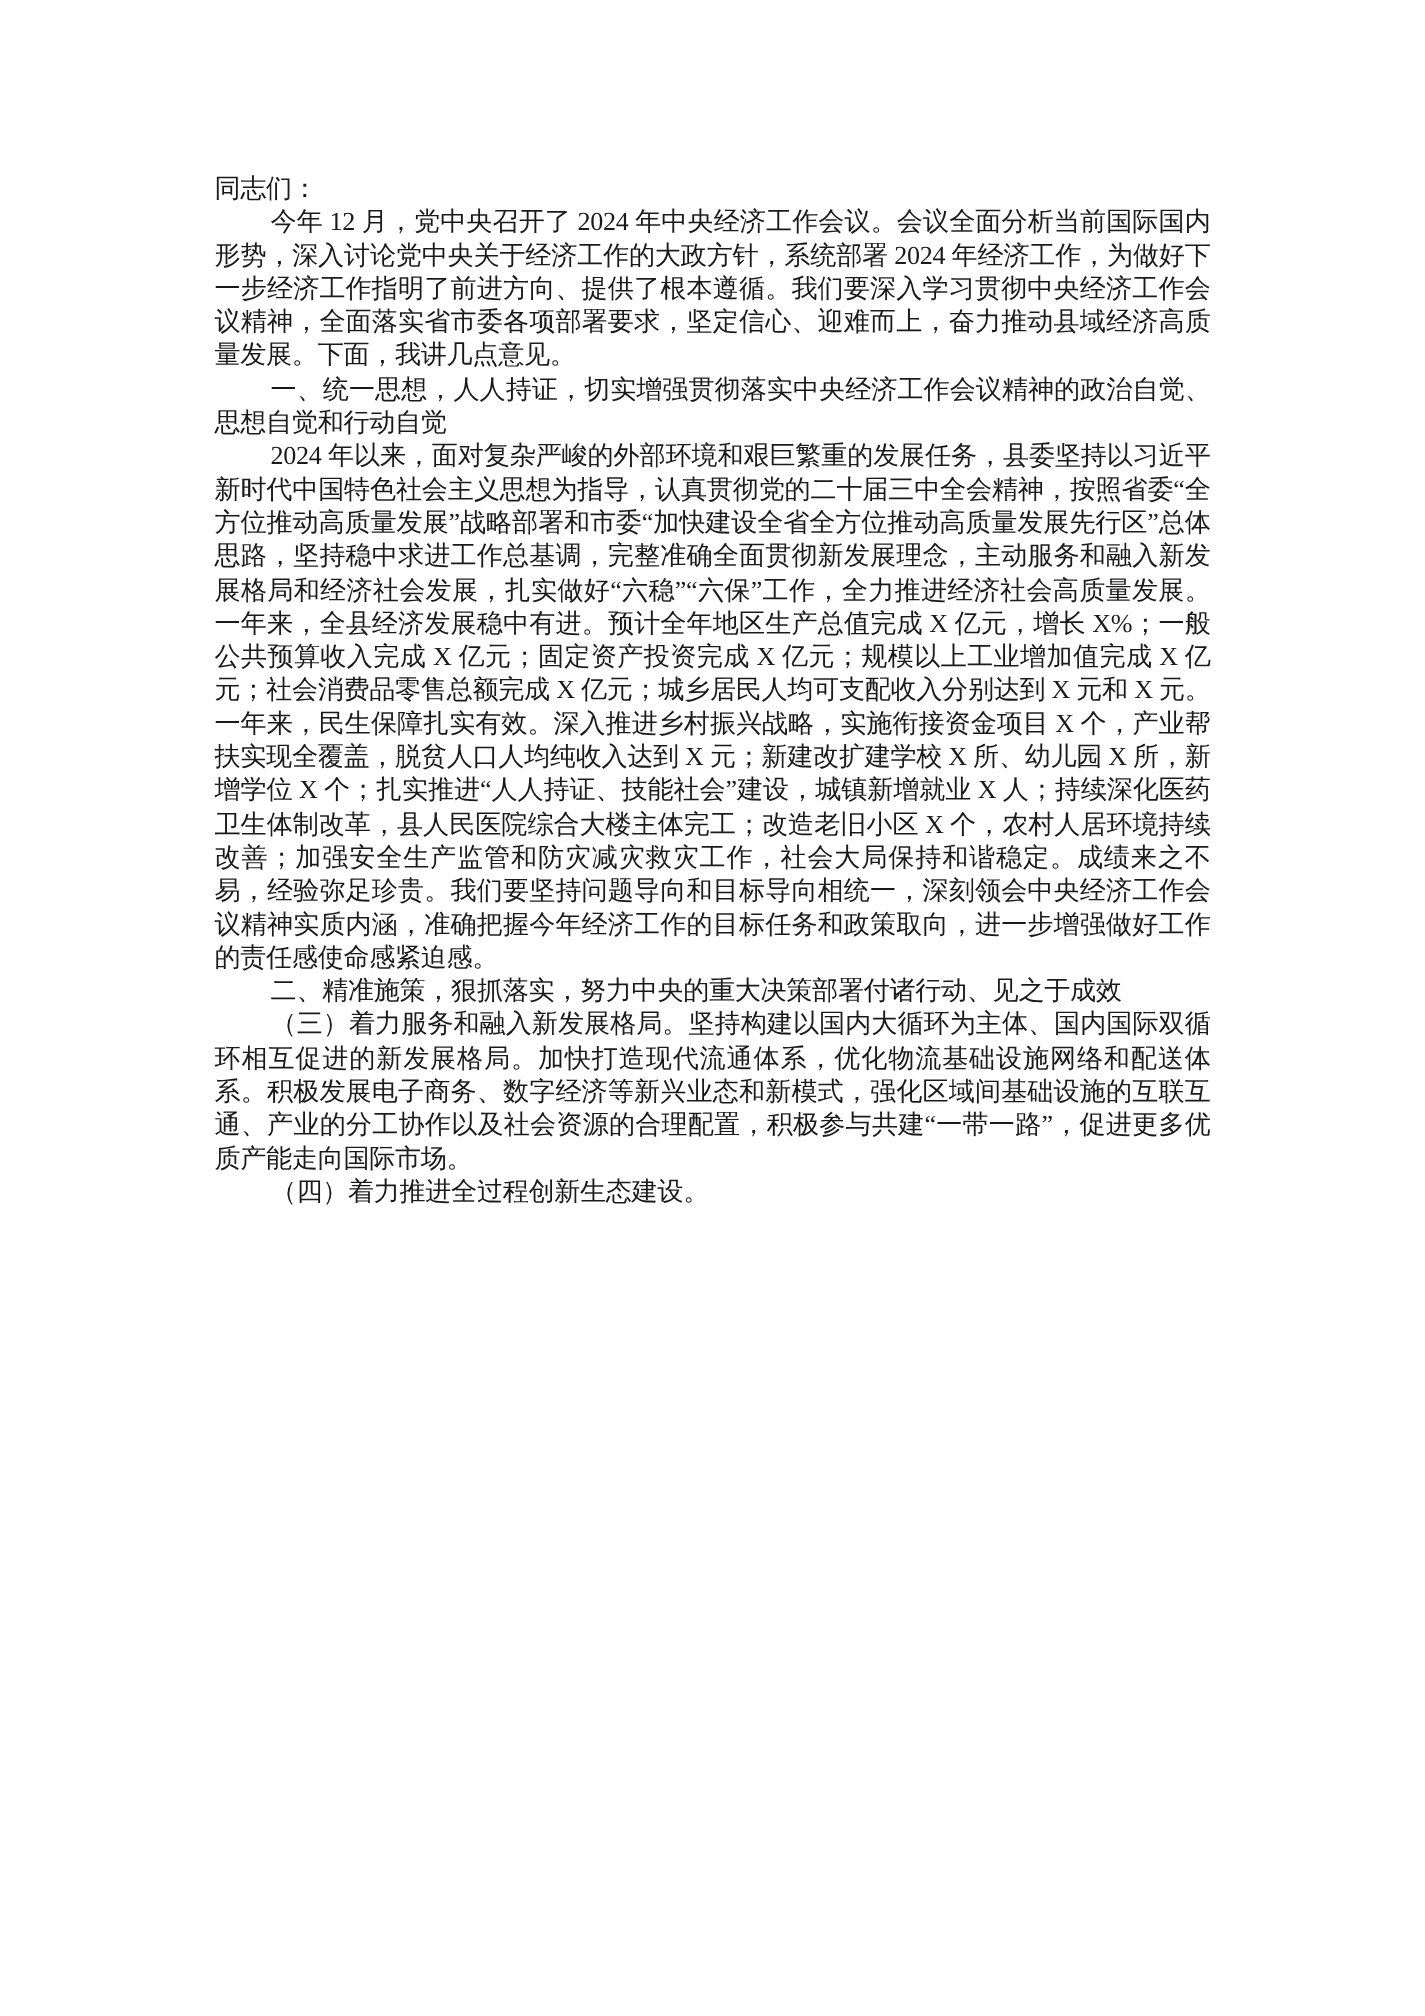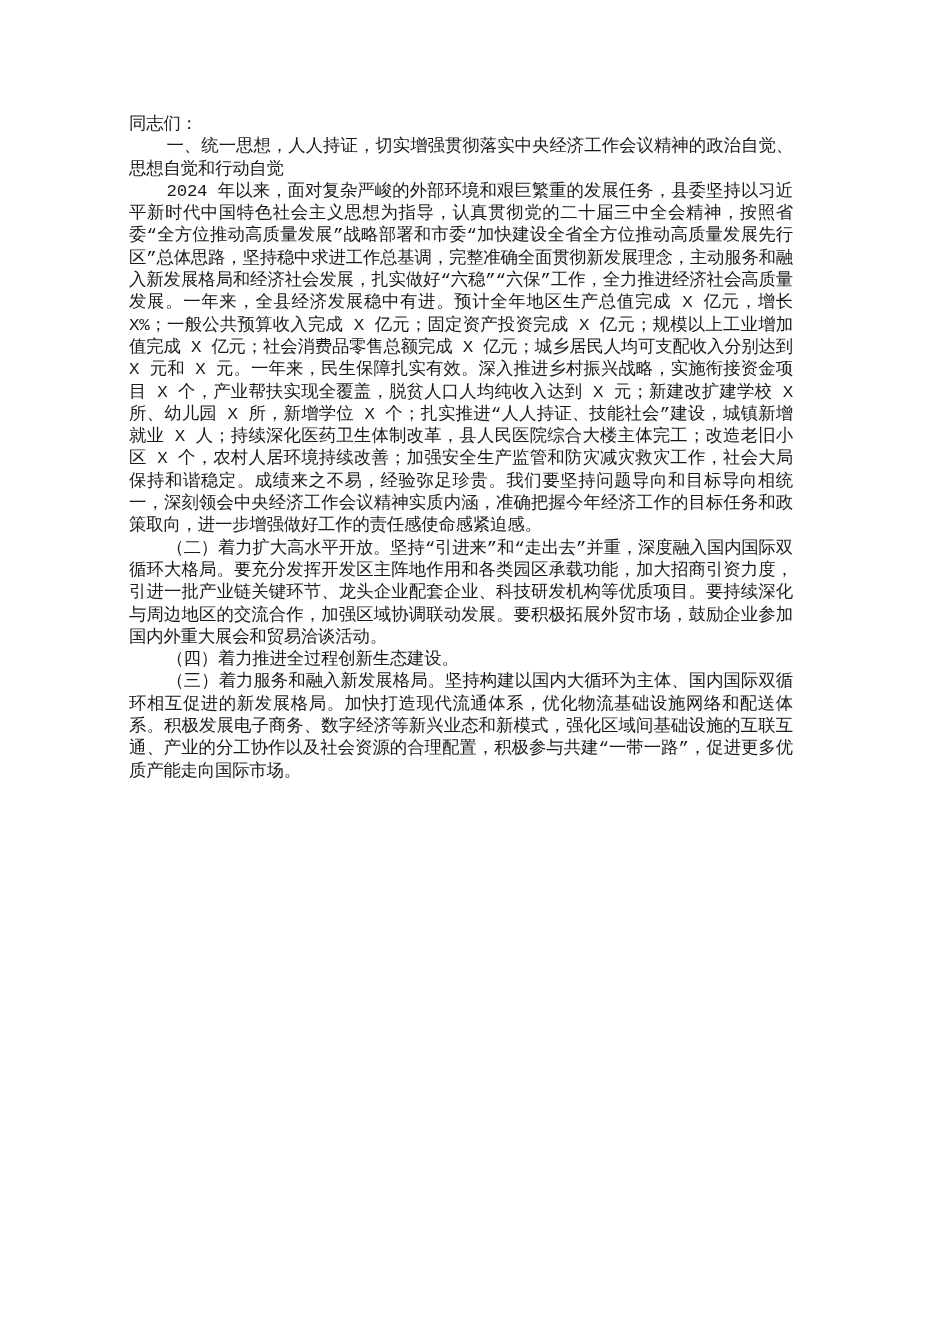--- a/index.html
+++ b/index.html
@@ -1,30 +1,31 @@
 <!DOCTYPE html>
 <html><head>
 <meta charset="utf-8">
 <style>
   html, body { margin:0; padding:0; background:#ffffff; }
   body { width:950px; height:1344px; position:relative; overflow:hidden; }
   .page {
-    position:absolute; left:129px; top:114px; width:664px;
-    font-family: Liberation Mono, monospace;
+    position:absolute; left:143px; top:114px; width:664px;
+    font-family: Liberation Serif, serif;
     font-size:17.4px; line-height:22.3px; color:#1a1a1a;
     text-align:justify; letter-spacing:-0.2px;
   }
   .page p { margin:0; }
   .indent { text-indent:2.15em; }
   .heading { text-indent:2.15em; }
   .gap { margin-top:4px !important; }
 </style>
 </head>
 <body>
 
 <div class="page">
   <p>同志们：</p>
+  <p class="indent">今年 12 月，党中央召开了 2024 年中央经济工作会议。会议全面分析当前国际国内形势，深入讨论党中央关于经济工作的大政方针，系统部署 2024 年经济工作，为做好下一步经济工作指明了前进方向、提供了根本遵循。我们要深入学习贯彻中央经济工作会议精神，全面落实省市委各项部署要求，坚定信心、迎难而上，奋力推动县域经济高质量发展。下面，我讲几点意见。</p>
   <p class="heading">一、统一思想，人人持证，切实增强贯彻落实中央经济工作会议精神的政治自觉、思想自觉和行动自觉</p>
   <p class="indent">2024 年以来，面对复杂严峻的外部环境和艰巨繁重的发展任务，县委坚持以习近平新时代中国特色社会主义思想为指导，认真贯彻党的二十届三中全会精神，按照省委“全方位推动高质量发展”战略部署和市委“加快建设全省全方位推动高质量发展先行区”总体思路，坚持稳中求进工作总基调，完整准确全面贯彻新发展理念，主动服务和融入新发展格局和经济社会发展，扎实做好“六稳”“六保”工作，全力推进经济社会高质量发展。一年来，全县经济发展稳中有进。预计全年地区生产总值完成 X 亿元，增长 X%；一般公共预算收入完成 X 亿元；固定资产投资完成 X 亿元；规模以上工业增加值完成 X 亿元；社会消费品零售总额完成 X 亿元；城乡居民人均可支配收入分别达到 X 元和 X 元。一年来，民生保障扎实有效。深入推进乡村振兴战略，实施衔接资金项目 X 个，产业帮扶实现全覆盖，脱贫人口人均纯收入达到 X 元；新建改扩建学校 X 所、幼儿园 X 所，新增学位 X 个；扎实推进“人人持证、技能社会”建设，城镇新增就业 X 人；持续深化医药卫生体制改革，县人民医院综合大楼主体完工；改造老旧小区 X 个，农村人居环境持续改善；加强安全生产监管和防灾减灾救灾工作，社会大局保持和谐稳定。成绩来之不易，经验弥足珍贵。我们要坚持问题导向和目标导向相统一，深刻领会中央经济工作会议精神实质内涵，准确把握今年经济工作的目标任务和政策取向，进一步增强做好工作的责任感使命感紧迫感。</p>
-  <p class="indent">（二）着力扩大高水平开放。坚持“引进来”和“走出去”并重，深度融入国内国际双循环大格局。要充分发挥开发区主阵地作用和各类园区承载功能，加大招商引资力度，引进一批产业链关键环节、龙头企业配套企业、科技研发机构等优质项目。要持续深化与周边地区的交流合作，加强区域协调联动发展。要积极拓展外贸市场，鼓励企业参加国内外重大展会和贸易洽谈活动。</p>
+  <p class="heading">二、精准施策，狠抓落实，努力中央的重大决策部署付诸行动、见之于成效</p>
+  <p class="indent">（三）着力服务和融入新发展格局。坚持构建以国内大循环为主体、国内国际双循环相互促进的新发展格局。加快打造现代流通体系，优化物流基础设施网络和配送体系。积极发展电子商务、数字经济等新兴业态和新模式，强化区域间基础设施的互联互通、产业的分工协作以及社会资源的合理配置，积极参与共建“一带一路”，促进更多优质产能走向国际市场。</p>
   <p class="indent">（四）着力推进全过程创新生态建设。</p>
-  <p class="indent">（三）着力服务和融入新发展格局。坚持构建以国内大循环为主体、国内国际双循环相互促进的新发展格局。加快打造现代流通体系，优化物流基础设施网络和配送体系。积极发展电子商务、数字经济等新兴业态和新模式，强化区域间基础设施的互联互通、产业的分工协作以及社会资源的合理配置，积极参与共建“一带一路”，促进更多优质产能走向国际市场。</p>
 </div>
 
 </body></html>

